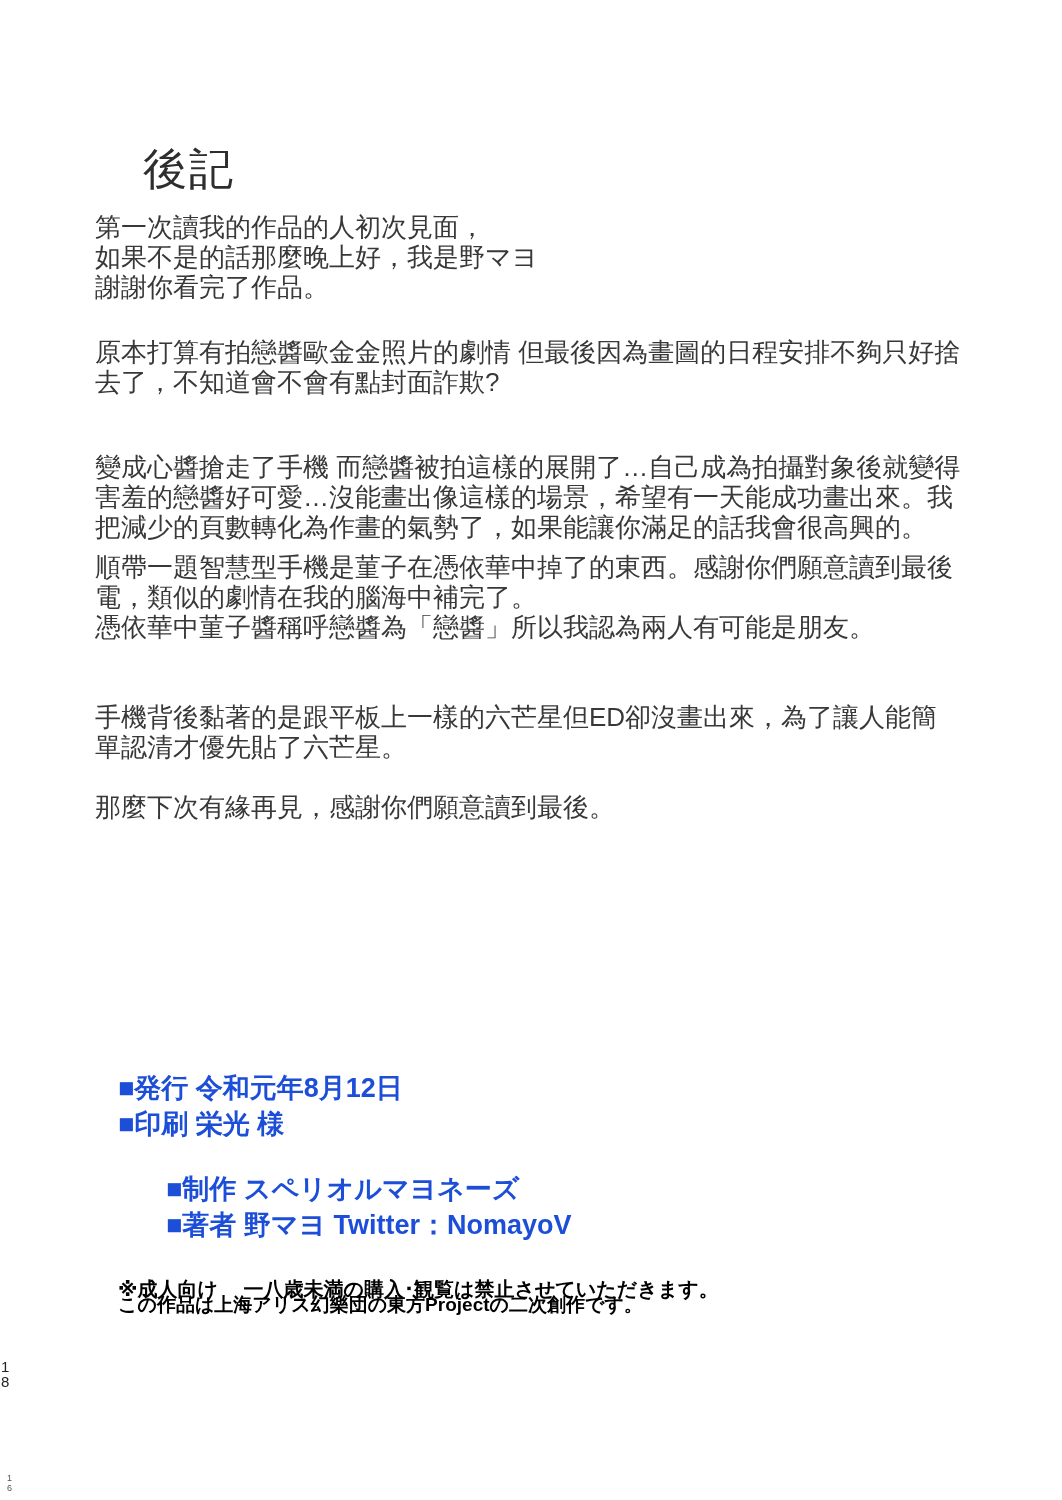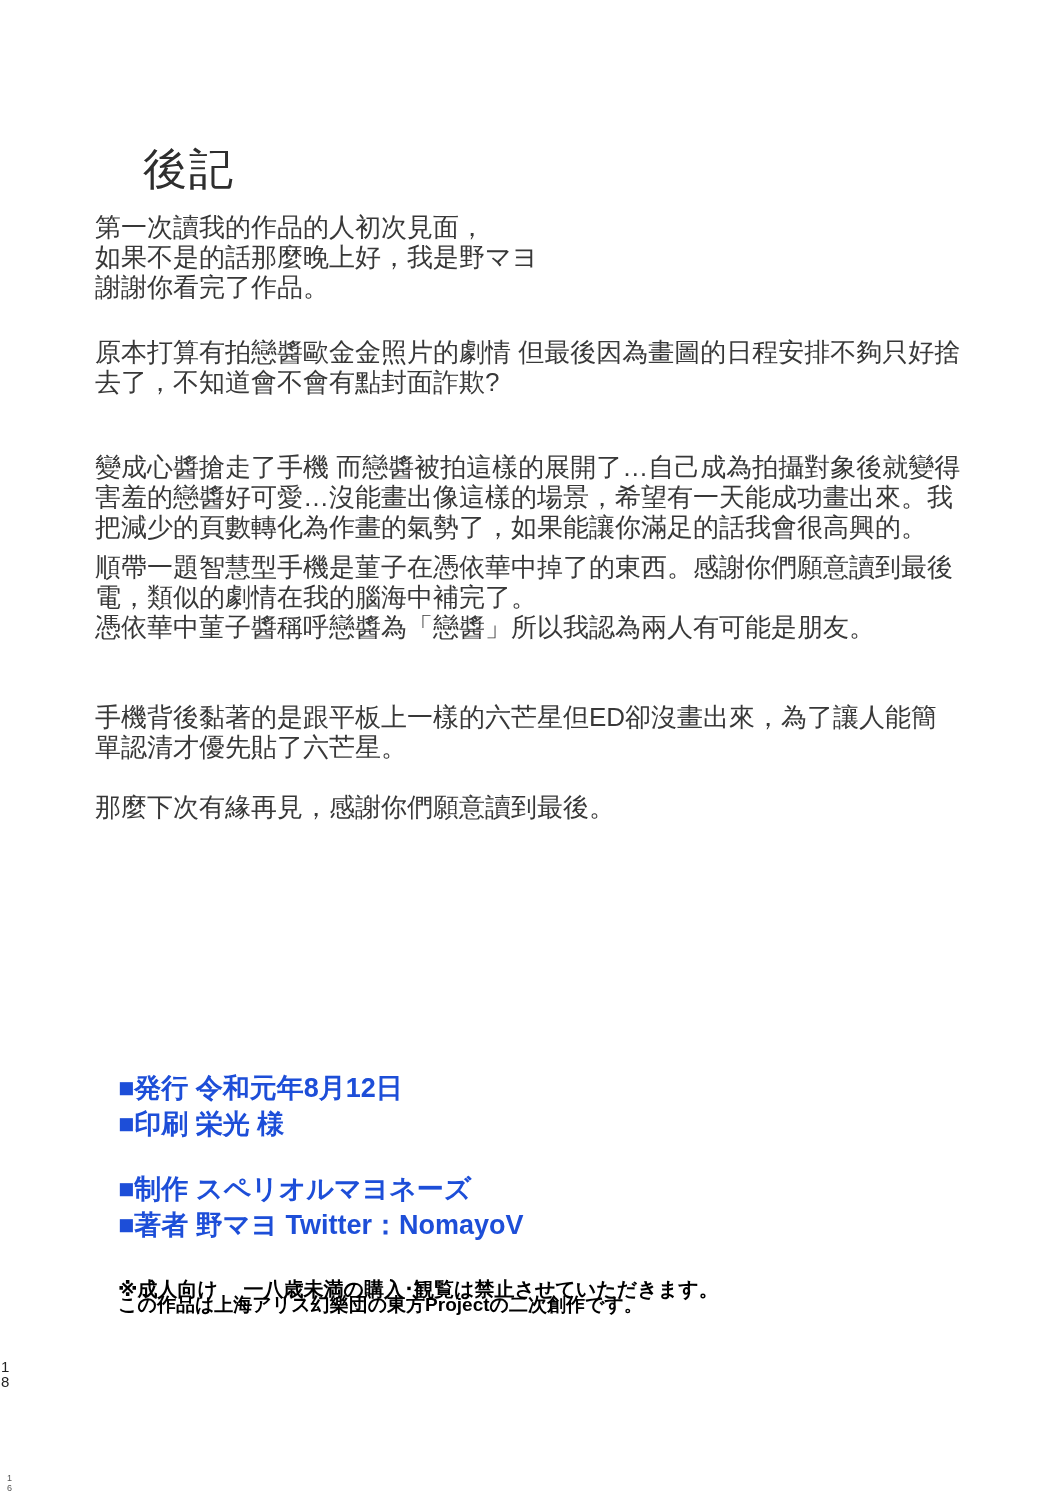--- a/index.html
+++ b/index.html
@@ -42,21 +42,21 @@
   .colophon-block {
     position: absolute;
     left: 118px;
     color: #1d4ed8;
     font-size: 27px;
     font-weight: 700;
     line-height: 36px;
     white-space: nowrap;
   }
   .cb1 { top: 1070px; }
-  .cb2 { top: 1171px; }
+  .cb2 { top: 1171px; margin-left: 48px; }
   .notice {
     position: absolute;
     left: 118px;
     color: #000000;
     white-space: nowrap;
   }
   .notice-adult {
     top: 1276px;
     font-size: 20px;
     font-weight: 700;

